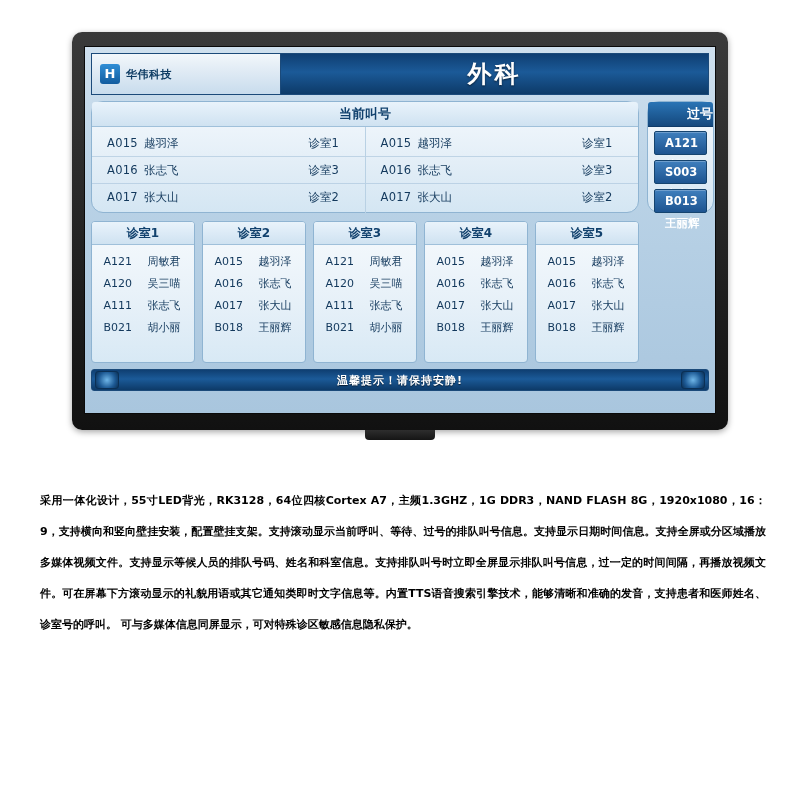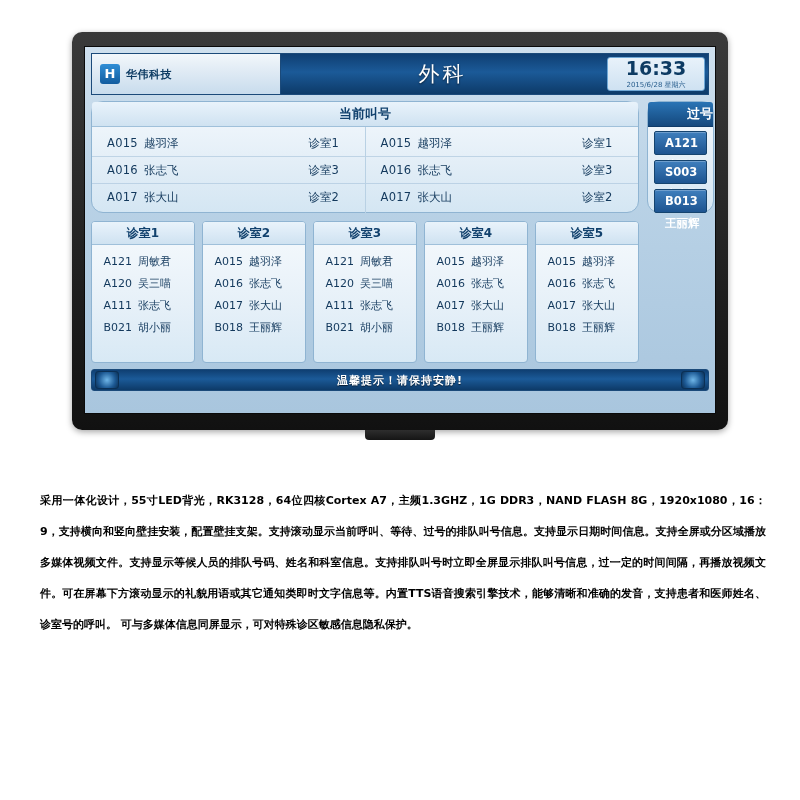--- a/index.html
+++ b/index.html
@@ -40,21 +40,21 @@
     border-right:1px solid #1b4a7a;
   }
   .logo-mark{
     width:20px;height:20px;border-radius:3px;
     background:linear-gradient(180deg,#2f8ed6,#125c9e);
     color:#fff;font-size:13px;font-weight:bold;line-height:20px;text-align:center;
   }
   .logo-txt{font-size:11px;color:#0d3b63;font-weight:bold;letter-spacing:.5px;}
   .hdr-title{
     flex:1;display:flex;align-items:center;justify-content:center;
-    color:#ffffff;font-size:21px;font-weight:normal;letter-spacing:3px;
+    color:#ffffff;font-size:24px;font-weight:bold;letter-spacing:3px;
     text-shadow:0 1px 2px rgba(0,0,0,.6);
   }
   .hdr-clock{
     width:96px;margin:3px;border:1px solid #6fa8d6;border-radius:3px;
     background:linear-gradient(180deg,#e8f2fa 0%,#cfe2f2 100%);
     display:flex;flex-direction:column;align-items:center;justify-content:center;
   }
   .clock-time{font-size:19px;font-weight:bold;color:#0d3b63;line-height:1;}
   .clock-date{font-size:7px;color:#2a5f8e;margin-top:2px;}
 
@@ -123,21 +123,21 @@
     font-size:12px;font-weight:bold;color:#11416d;
     background:linear-gradient(180deg,#e9f3fb 0%,#cfe2f1 100%);
     border-bottom:1px solid #9fc0da;border-radius:3px 3px 0 0;
   }
   .room-list{padding:6px 4px 0 4px;}
   .room-row{
     font-size:11px;color:#12385c;height:22px;line-height:22px;
     display:flex;gap:6px;justify-content:center;
   }
   .room-row .rn{width:36px;text-align:right;}
-  .room-row .rname{width:52px;text-align:left;}
+  .room-row .rname{width:52px;text-align:center;}
 
   
   .ticker{
     margin-top:6px;height:22px;display:flex;align-items:center;
     border:1px solid #1b4a7a;border-radius:3px;
     background:linear-gradient(180deg,#0f3f72 0%,#1b5a98 45%,#0d3a68 100%);
     box-sizing:border-box;
   }
   .spk{
     width:22px;height:16px;margin:0 3px;border-radius:3px;
@@ -173,24 +173,20 @@
 
   <div class="monitor">
     <div class="screen">
 
       <div class="hdr">
         <div class="hdr-logo">
           <span class="logo-mark">H</span>
           <span class="logo-txt">华伟科技</span>
         </div>
         <div class="hdr-title">外科</div>
-        <div class="hdr-clock">
-          <span class="clock-time">16:33</span>
-          <span class="clock-date">2015/6/28 星期六</span>
-        </div>
       </div>
 
       <div class="body">
         <div class="col-left">
 
           <div class="panel current">
             <div class="panel-title">当前叫号</div>
             <div class="cur-grid">
               <div class="cur-half">
                 <div class="cur-row">

